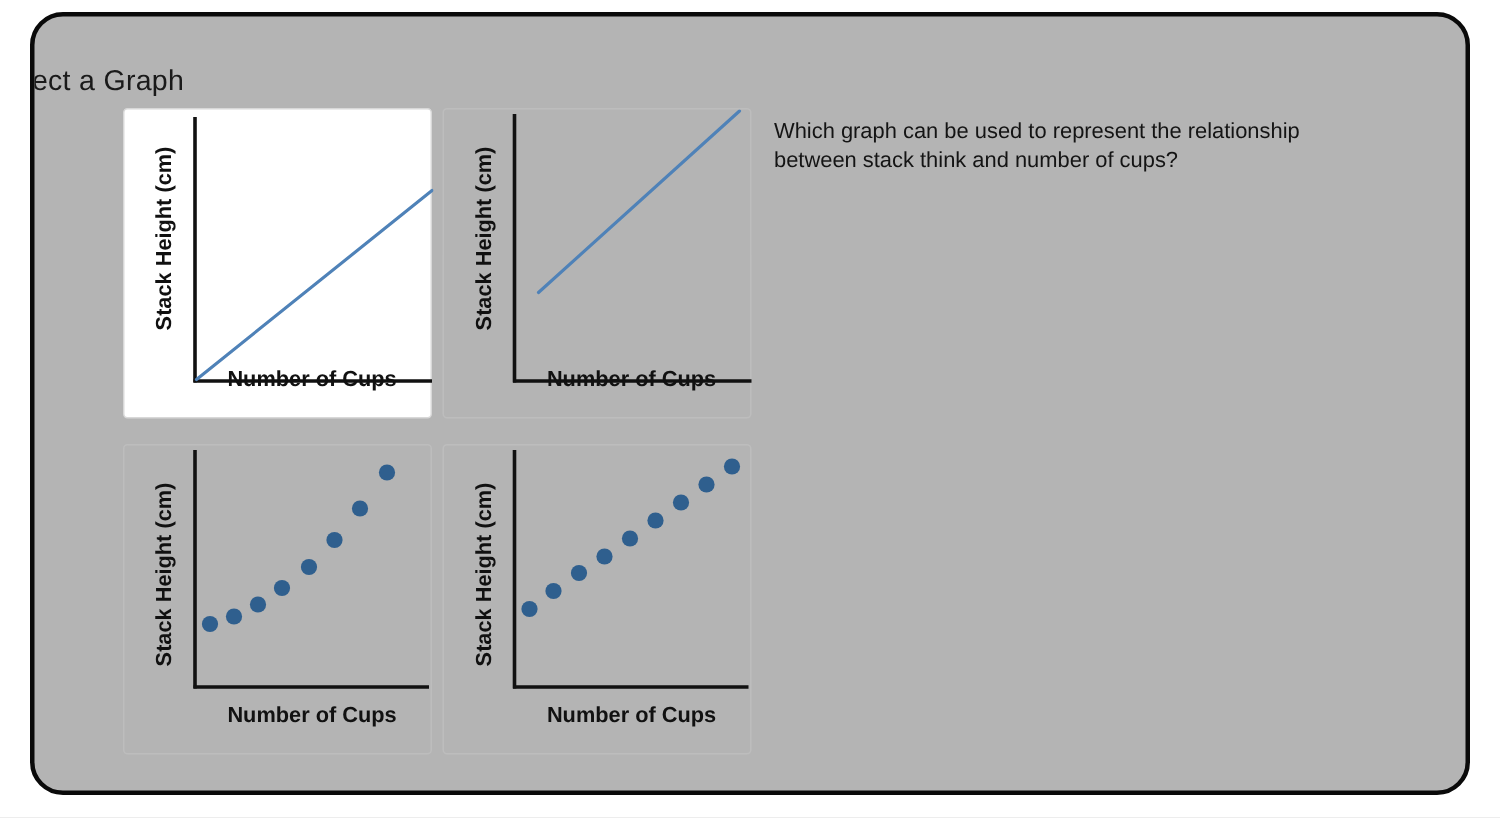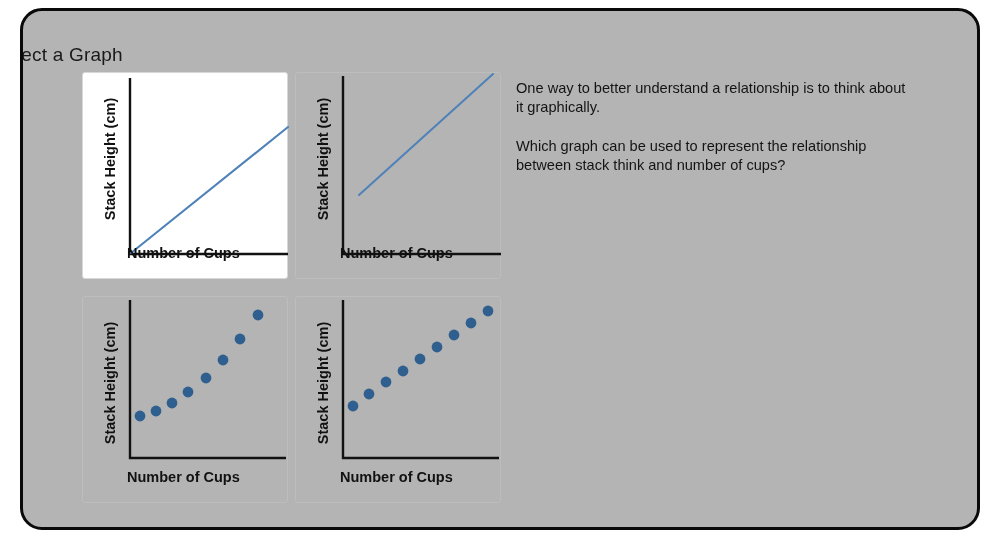--- a/index.html
+++ b/index.html
@@ -100,20 +100,21 @@
     font-size: 14.5px;
     font-weight: bold;
     color: #111111;
     white-space: nowrap;
   }
   .x-axis-label {
     position: absolute;
     left: 44px;
     bottom: 17px;
     width: 162px;
+    text-align: center;
     font-size: 14.5px;
     font-weight: bold;
     color: #111111;
     white-space: nowrap;
   }
 
   
   #prompt-panel {
     position: absolute;
     left: 493px;
@@ -202,17 +203,16 @@
           </g>
         </svg>
         <div class="y-axis-label">Stack Height (cm)</div>
         <div class="x-axis-label">Number of Cups</div>
       </div>
     </div>
 
   </div>
 
   <div id="prompt-panel">
-    <p class="prompt-paragraph">One way to better understand a relationship is to think about it graphically.</p>
     <p class="prompt-paragraph">Which graph can be used to represent the relationship between stack think and number of cups?</p>
   </div>
 
 </div>
 
 </body></html>

